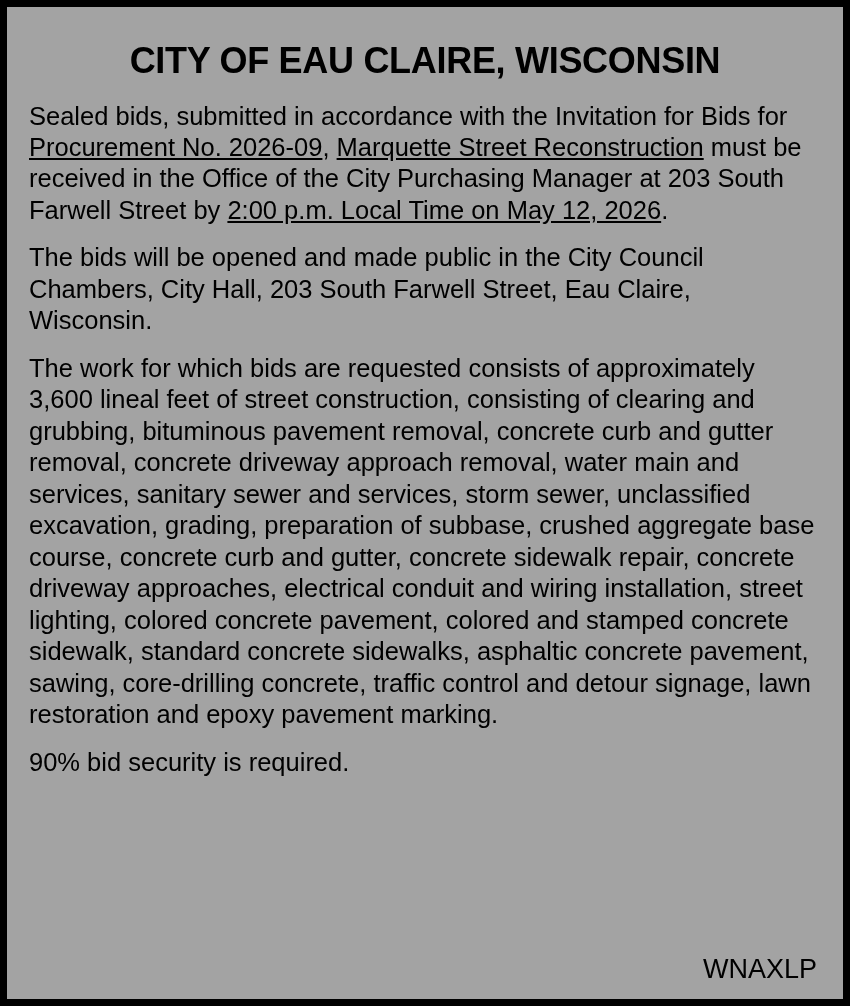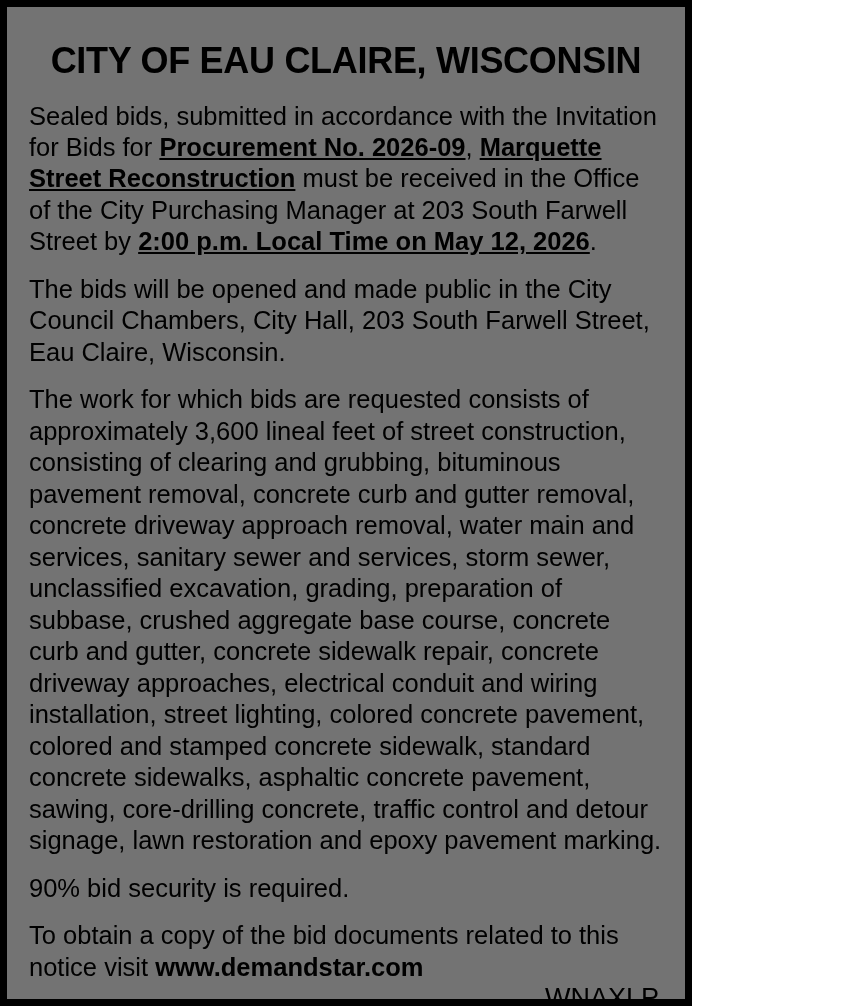--- a/index.html
+++ b/index.html
@@ -8,25 +8,25 @@
     background: #ffffff;
   }
   body {
     width: 850px;
     height: 1006px;
     font-family: "Liberation Sans", sans-serif;
     color: #000000;
   }
   .notice {
     box-sizing: border-box;
-    width: 692px;
+    width: 850px;
     height: 1006px;
     border: 7px solid #000000;
     padding: 30px 22px 10px 22px;
-    background: #737373;
+    background: #a3a3a3;
     display: flex;
     flex-direction: column;
     justify-content: space-between;
   }
   .title-block {
     text-align: center;
     margin-bottom: 16px;
   }
   .title-line {
     font-size: 36px;
@@ -40,21 +40,21 @@
     line-height: 1.235;
     text-align: left;
   }
   .para {
     margin: 0 0 0 0;
   }
   .para + .para {
     margin-top: 16px;
   }
   .u-bold {
-    font-weight: bold;
+    font-weight: normal;
     text-decoration: underline;
   }
   .strong {
     font-weight: bold;
   }
   .signoff {
     margin-top: auto;
     text-align: right;
     font-size: 27px;
     padding-right: 4px;
@@ -73,20 +73,19 @@
   <div class="body-block">
 
     <p class="para"><span>Sealed bids, submitted in accordance with the Invitation for Bids for </span><span class="u-bold">Procurement No. 2026-09</span><span>, </span><span class="u-bold">Marquette Street Reconstruction</span><span> must be received in the Office of the City Purchasing Manager at 203 South Farwell Street by </span><span class="u-bold">2:00 p.m. Local Time on May 12, 2026</span><span>.</span></p>
 
     <p class="para">The bids will be opened and made public in the City Council Chambers, City Hall, 203 South Farwell Street, Eau Claire, Wisconsin.</p>
 
     <p class="para">The work for which bids are requested consists of approximately 3,600 lineal feet of street construction, consisting of clearing and grubbing, bituminous pavement removal, concrete curb and gutter removal, concrete driveway approach removal, water main and services, sanitary sewer and services, storm sewer, unclassified excavation, grading, preparation of subbase, crushed aggregate base course, concrete curb and gutter, concrete sidewalk repair, concrete driveway approaches, electrical conduit and wiring installation, street lighting, colored concrete pavement, colored and stamped concrete sidewalk, standard concrete sidewalks, asphaltic concrete pavement, sawing, core-drilling concrete, traffic control and detour signage, lawn restoration and epoxy pavement marking.</p>
 
     <p class="para">90% bid security is required.</p>
 
-    <p class="para"><span>To obtain a copy of the bid documents related to this notice visit </span><span class="strong">www.demandstar.com</span></p>
 
 
   </div>
 
   <div class="signoff">WNAXLP</div>
 
 </div>
 
 </body></html>

